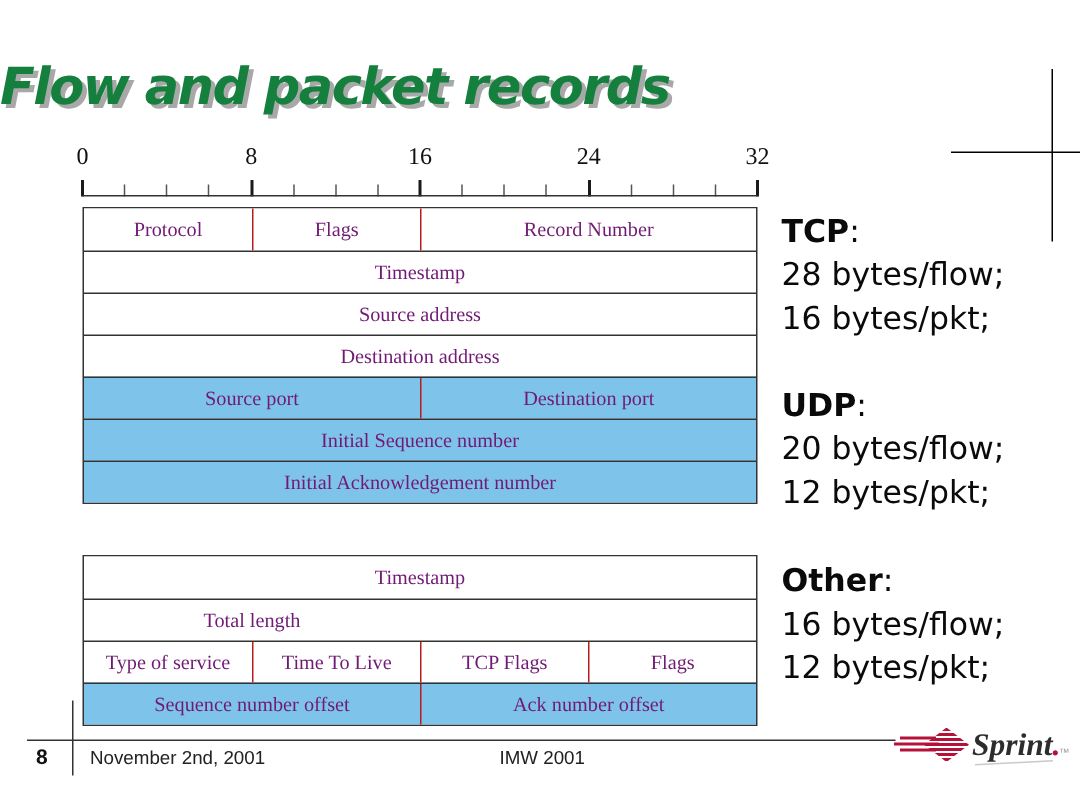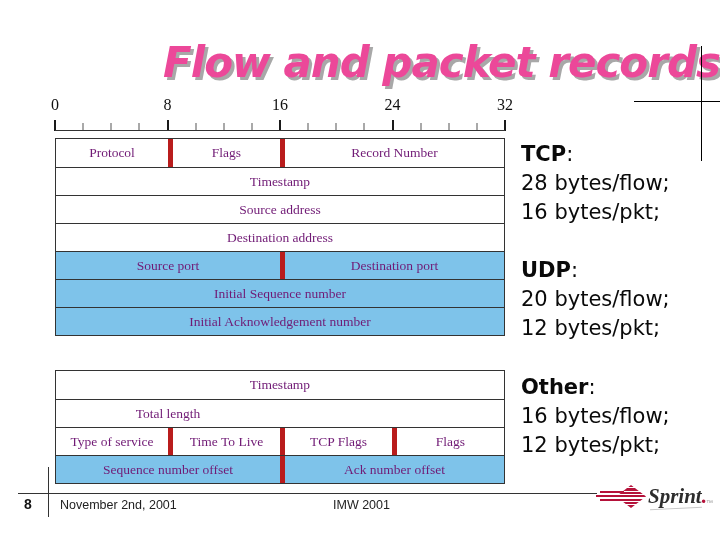--- a/index.html
+++ b/index.html
@@ -3,24 +3,24 @@
 <meta charset="utf-8">
 <style>
   * { margin:0; padding:0; box-sizing:border-box; }
   html,body { width:720px; height:540px; }
   body { background:#fff; font-family:"Liberation Sans", sans-serif; overflow:hidden; }
   #slide { position:relative; width:720px; height:540px; background:#ffffff; }
 
   
   #title {
     position:absolute; top:38px; left:0; width:100%;
-    text-align:right;
+    text-align:left;
     font-family:"DejaVu Sans", sans-serif;
-    font-size:42px; font-weight:bold; font-style:italic;
-    letter-spacing:-1px; color:#ec4899;
+    font-size:34px; font-weight:bold; font-style:italic;
+    letter-spacing:-1px; color:#15803d;
     text-shadow:3px 3px 0 #a8a8a8;
   }
 
   
   .xline { position:absolute; background:#000; }
   #cross-tr-v { left:701px; top:46px; width:1px; height:115px; }
   #cross-tr-h { left:634px; top:101px; width:86px; height:1px; }
 
   
   #ruler { position:absolute; left:55px; top:96px; width:450px; height:42px; }
@@ -31,21 +31,21 @@
   .tick { position:absolute; bottom:0; width:1px; height:8px; background:#555; transform:translateX(-50%); }
   .tick.major { width:2px; height:11px; background:#1a1a1a; }
 
   
   .table-block { position:absolute; left:55px; width:450px; border:1px solid #333; background:#fff; }
   #block1 { top:138px; }
   #block2 { top:370px; }
   .trow { display:flex; height:28px; background:#fff; }
   .trow + .trow { border-top:1px solid #333; }
   .tcell { display:flex; align-items:center; justify-content:center; overflow:hidden; }
-  .tcell + .tcell { border-left:5px solid #b91c1c; }
+  .tcell + .tcell { border-left:1px solid #b91c1c; }
   .flabel { font-family:"Liberation Serif", serif; font-size:13.5px; color:#701a75; white-space:nowrap; }
 
   
   .anno { position:absolute; left:521px; font-family:"DejaVu Sans", sans-serif;
     font-size:21px; line-height:29px; color:#0a0a0a; }
   .anno-head b { font-weight:bold; }
   .anno-head span { font-weight:normal; }
 
   
   #footer-line { left:18px; top:493px; width:579px; height:1px; background:#333; }

